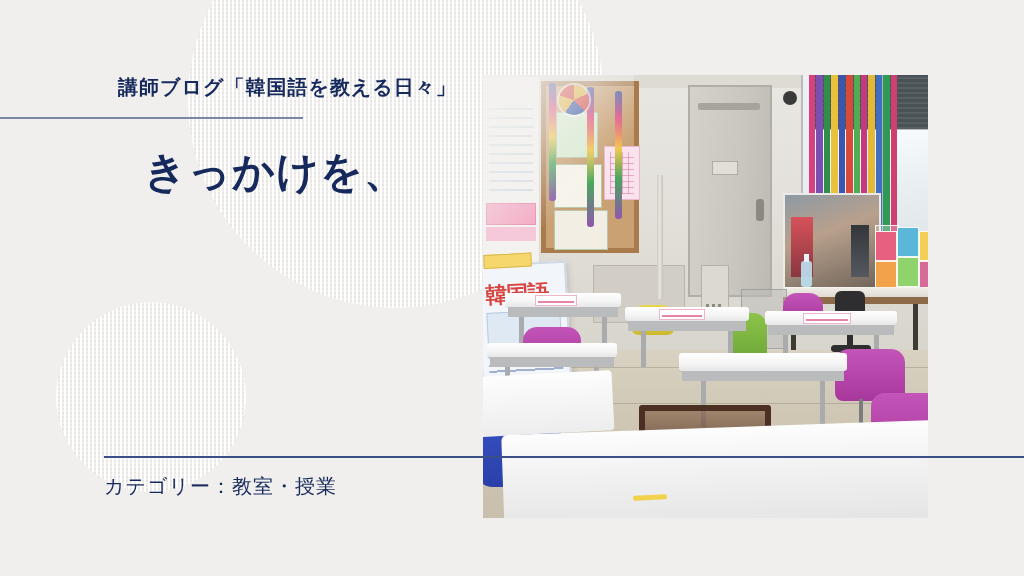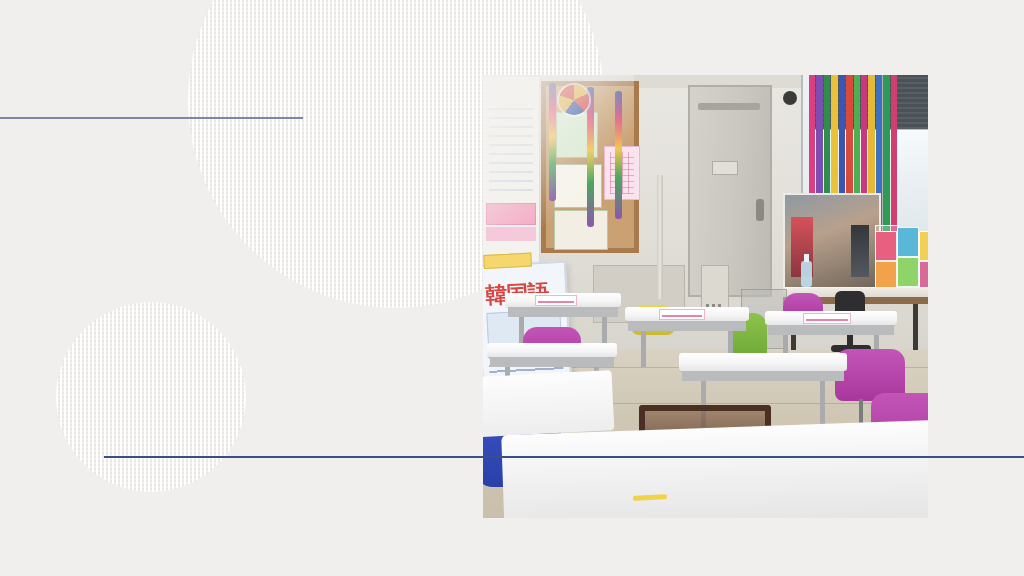--- a/index.html
+++ b/index.html
@@ -604,20 +604,23 @@
       <div class="chair purple" style="left:388px; top:318px; width:70px; height:66px;"></div>
 
       <div class="foreground-desk2"></div>
       <div class="foreground-desk"></div>
       <div class="pencil"></div>
 
       <div class="photo-fade"></div>
     </div>
   </div>
 
+  <div class="eyebrow">講師ブログ「韓国語を教える日々」</div>
   <div class="rule-top"></div>
 
   <div class="headline">
+    <span class="line indent">きっかけを、</span>
   </div>
 
   <div class="rule-bottom"></div>
+  <div class="category">カテゴリー：教室・授業</div>
 
 </div>
 
 </body></html>

